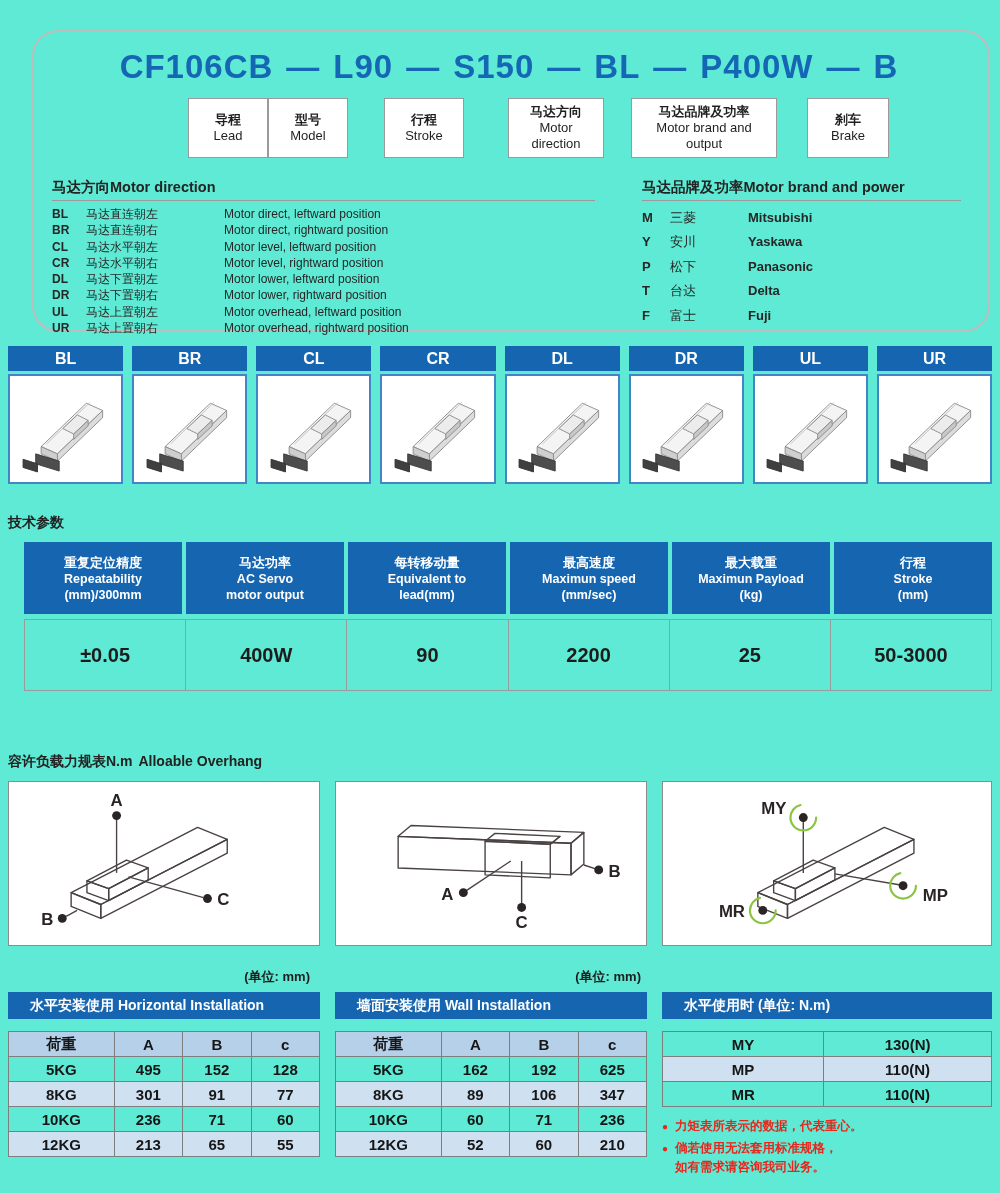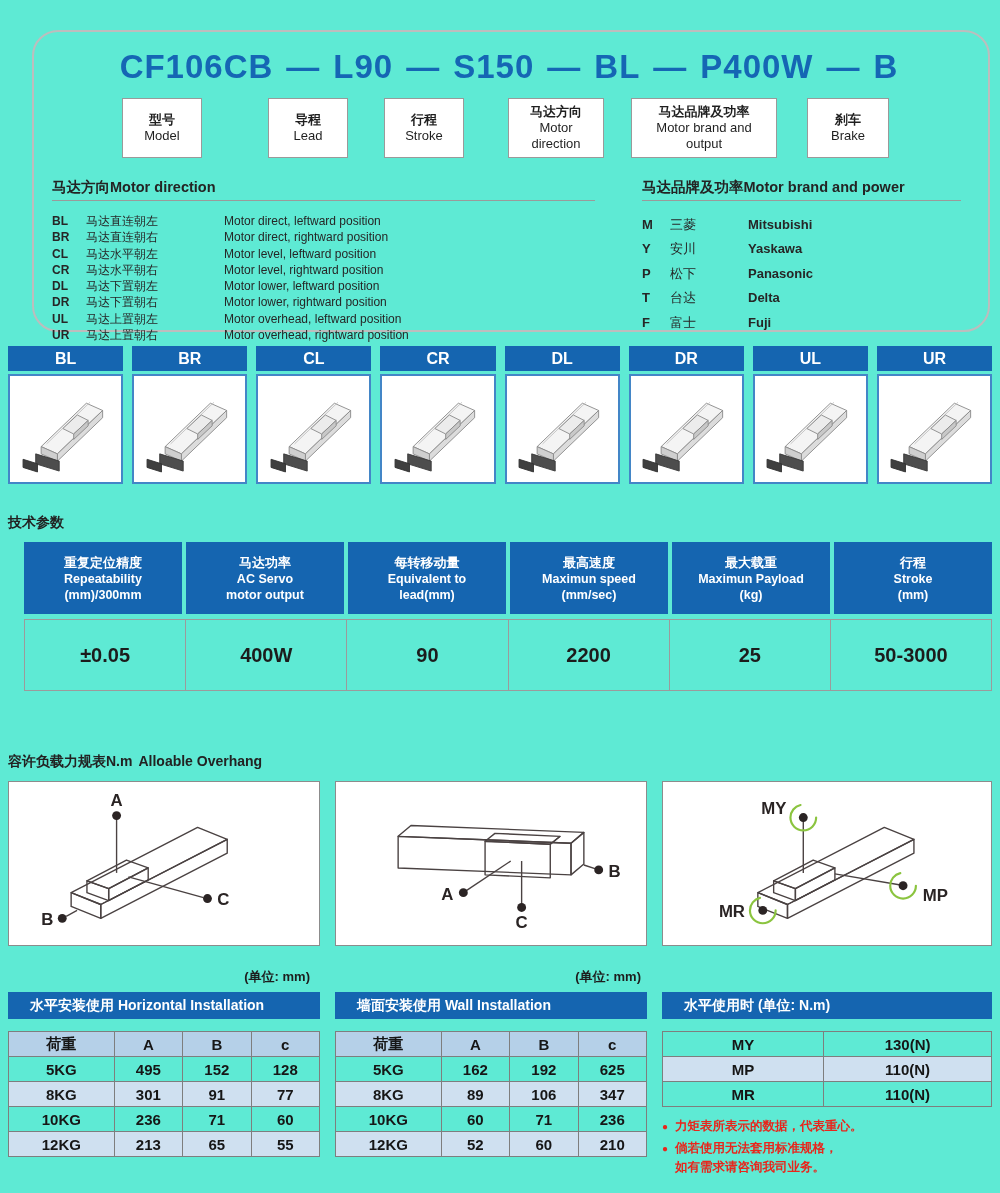--- a/index.html
+++ b/index.html
@@ -35,21 +35,21 @@
   .lb3{ width:80px; margin-left:36px; }
   .lb4{ width:96px; margin-left:44px; }
   .lb5{ width:146px; margin-left:27px; }
   .lb6{ width:82px; margin-left:30px; }
 
   .lists-row{ display:flex; margin-top:20px; padding-left:8px; }
   .dir-col{ width:566px; }
   .brand-col{ flex:1; padding-left:24px; }
   .col-title{
     font-size:14.5px; font-weight:bold; color:#242424;
-    border-bottom:1px solid #9a9a9a; padding-bottom:3px; margin-bottom:12px;
+    border-bottom:1px solid #9a9a9a; padding-bottom:3px; margin-bottom:5px;
     width:96%;
   }
   .dir-row{ display:flex; font-size:12px; line-height:16.3px; color:#262626; }
   .dir-code{ width:34px; font-weight:bold; }
   .dir-zh{ width:138px; font-weight:normal; }
   .dir-en{ flex:1; }
   .brand-row{ display:flex; font-size:13px; line-height:24.4px; color:#262626; }
   .brand-code{ width:28px; font-weight:bold; }
   .brand-zh{ width:78px; }
   .brand-en{ font-weight:bold; }
@@ -142,27 +142,27 @@
 </svg>
 
 <div class="page">
 
   <section class="model-panel">
     <div class="model-code">
       <span>CF106CB</span><span class="sep">—</span><span>L90</span><span class="sep">—</span><span>S150</span><span class="sep">—</span><span>BL</span><span class="sep">—</span><span>P400W</span><span class="sep">—</span><span>B</span>
     </div>
 
     <div class="label-row">
+      <div class="label-box lb2">
+        <div class="lb-zh">导程</div>
+        <div class="lb-en">Lead</div>
+      </div>
       <div class="label-box lb1">
         <div class="lb-zh">型号</div>
         <div class="lb-en">Model</div>
-      </div>
-      <div class="label-box lb2">
-        <div class="lb-zh">导程</div>
-        <div class="lb-en">Lead</div>
       </div>
       <div class="label-box lb3">
         <div class="lb-zh">行程</div>
         <div class="lb-en">Stroke</div>
       </div>
       <div class="label-box lb4">
         <div class="lb-zh">马达方向</div>
         <div class="lb-en">Motor direction</div>
       </div>
       <div class="label-box lb5">

